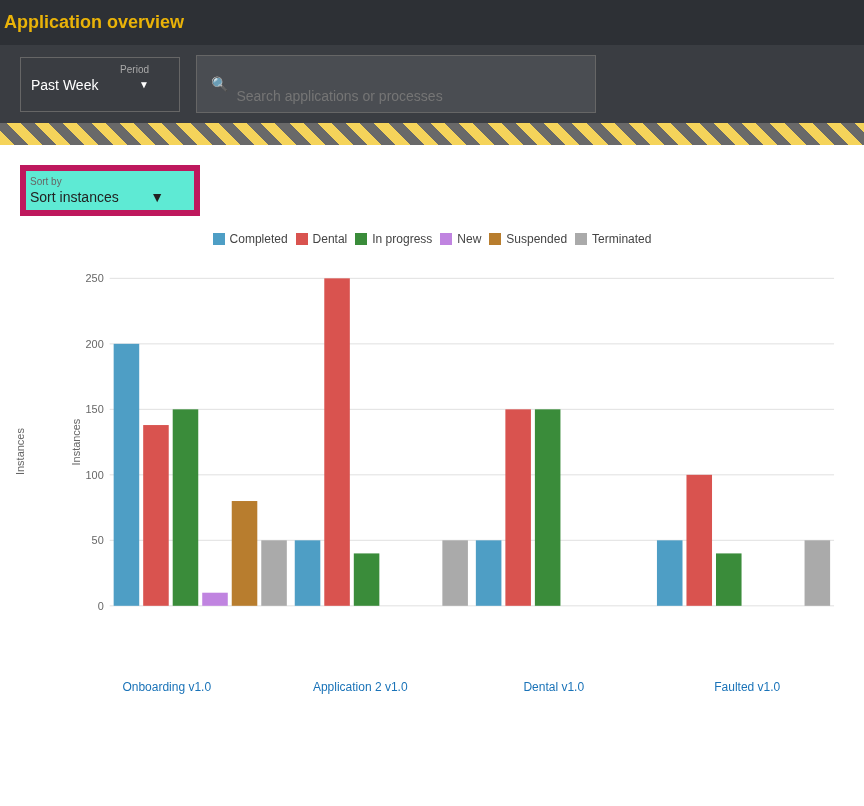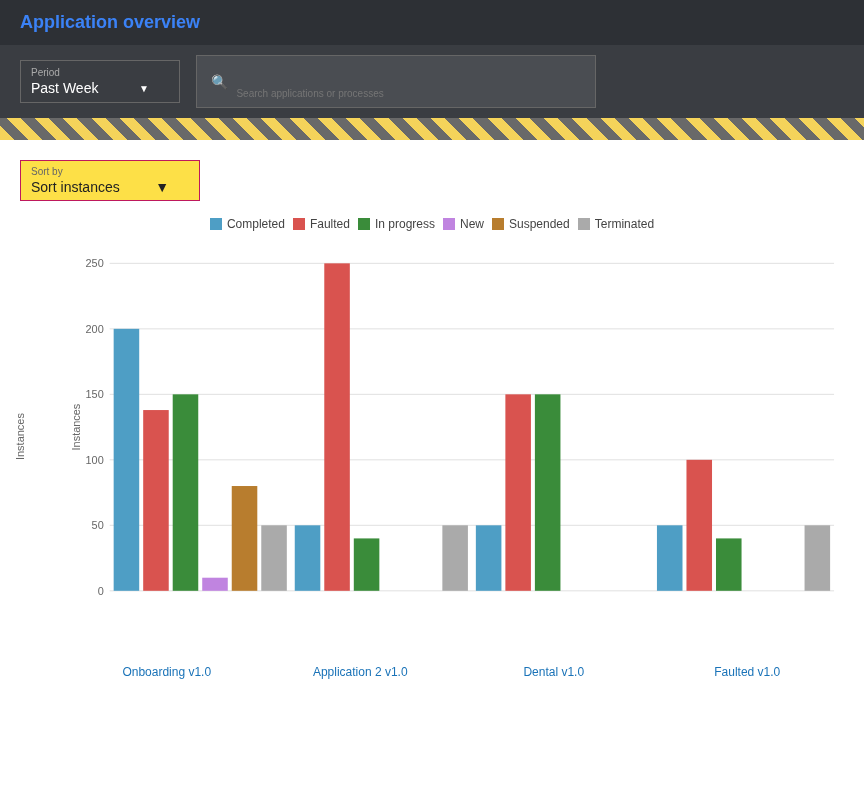--- a/index.html
+++ b/index.html
@@ -1,43 +1,44 @@
 <!DOCTYPE html>
 <html><head>
   <meta charset="utf-8">
   <style>
     * { box-sizing: border-box; margin: 0; padding: 0; }
     body { font-family: 'Segoe UI', Arial, sans-serif; background: #f5f5f5; width: 864px; height: 806px; overflow: hidden; }
 
     .header {
       background: #2d3035;
-      color: #3b82f6;
-      padding: 12px 20px;
+      color: #eab308;
+      padding: 12px 4px;
       font-size: 18px;
       font-weight: 600;
     }
 
     .toolbar {
       background: #3a3d42;
       padding: 10px 20px;
       display: flex;
       align-items: center;
       gap: 16px;
     }
 
     .period-dropdown {
       background: #3a3d42;
       border: 1px solid #666;
       color: #fff;
-      padding: 6px 30px 6px 10px;
+      padding: 6px 30px 18px 10px;
       cursor: pointer;
       position: relative;
       min-width: 160px;
       display: flex;
       flex-direction: column;
+      text-align: right;
     }
 
     .period-label {
       font-size: 10px;
       color: #aaa;
       margin-bottom: 2px;
     }
 
     .period-value {
       font-size: 14px;
@@ -60,21 +61,21 @@
       padding: 8px 14px;
       flex: 1;
       max-width: 400px;
     }
 
     .search-box input {
       background: transparent;
       border: none;
       outline: none;
       color: #ccc;
-      font-size: 10px;
+      font-size: 14px;
       width: 100%;
       margin-left: 8px;
       margin-top: 24px;
     }
 
     .search-icon { color: #aaa; font-size: 14px; }
 
     .banner {
       height: 22px;
       background: repeating-linear-gradient(
@@ -95,27 +96,27 @@
     .section-title {
       font-size: 17px;
       font-weight: 600;
       color: #222;
       margin-bottom: 14px;
     }
 
     .sort-dropdown {
       display: inline-flex;
       flex-direction: column;
-      border: 1px solid #be185d;
-      padding: 5px 30px 5px 10px;
+      border: 6px solid #be185d;
+      padding: 5px 30px 5px 4px;
       cursor: pointer;
       position: relative;
       min-width: 180px;
       margin-bottom: 16px;
-      background: #fde047;
+      background: #5eead4;
     }
 
     .sort-label { font-size: 10px; color: #666; margin-bottom: 2px; }
     .sort-value { font-size: 14px; color: #222; display: flex; align-items: center; justify-content: space-between; }
 
     .legend {
       display: flex;
       gap: 8px;
       justify-content: center;
       margin-bottom: 16px;
@@ -211,21 +212,21 @@
     </span>
   </div>
 
   <div class="legend" id="legend-container">
       <div class="legend-item">
         <span class="legend-dot" style="background:#4e9ec5"></span>
         <span>Completed</span>
       </div>
       <div class="legend-item">
         <span class="legend-dot" style="background:#d9534f"></span>
-        <span>Faulted</span>
+        <span>Dental</span>
       </div>
       <div class="legend-item">
         <span class="legend-dot" style="background:#3a8c3a"></span>
         <span>In progress</span>
       </div>
       <div class="legend-item">
         <span class="legend-dot" style="background:#c084e0"></span>
         <span>New</span>
       </div>
       <div class="legend-item">

